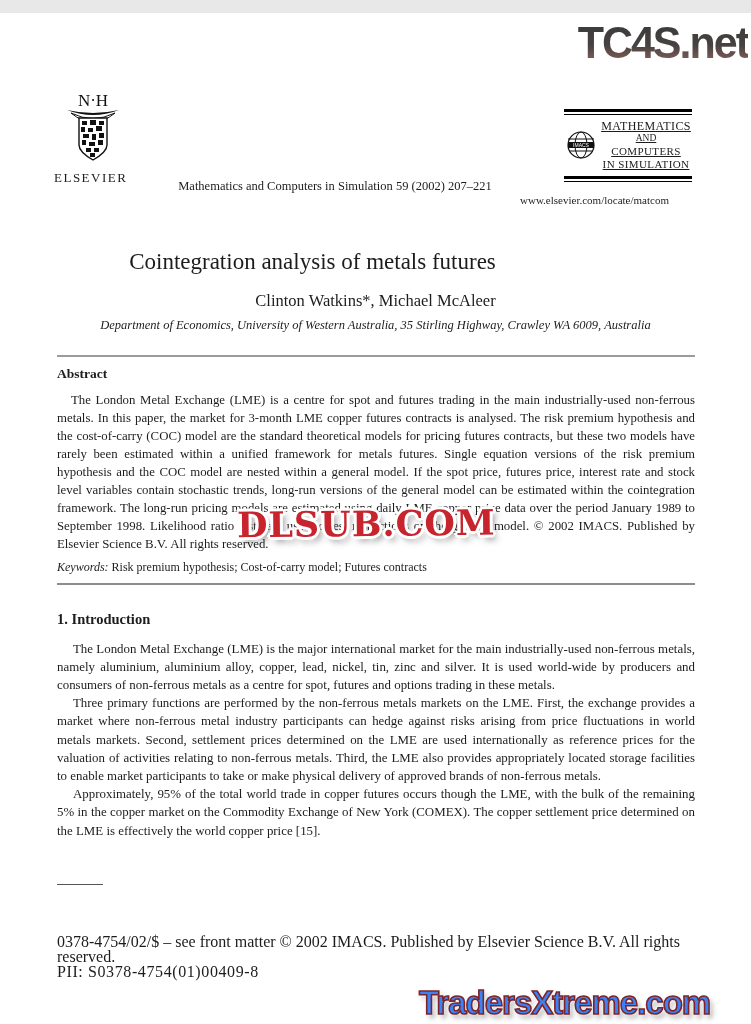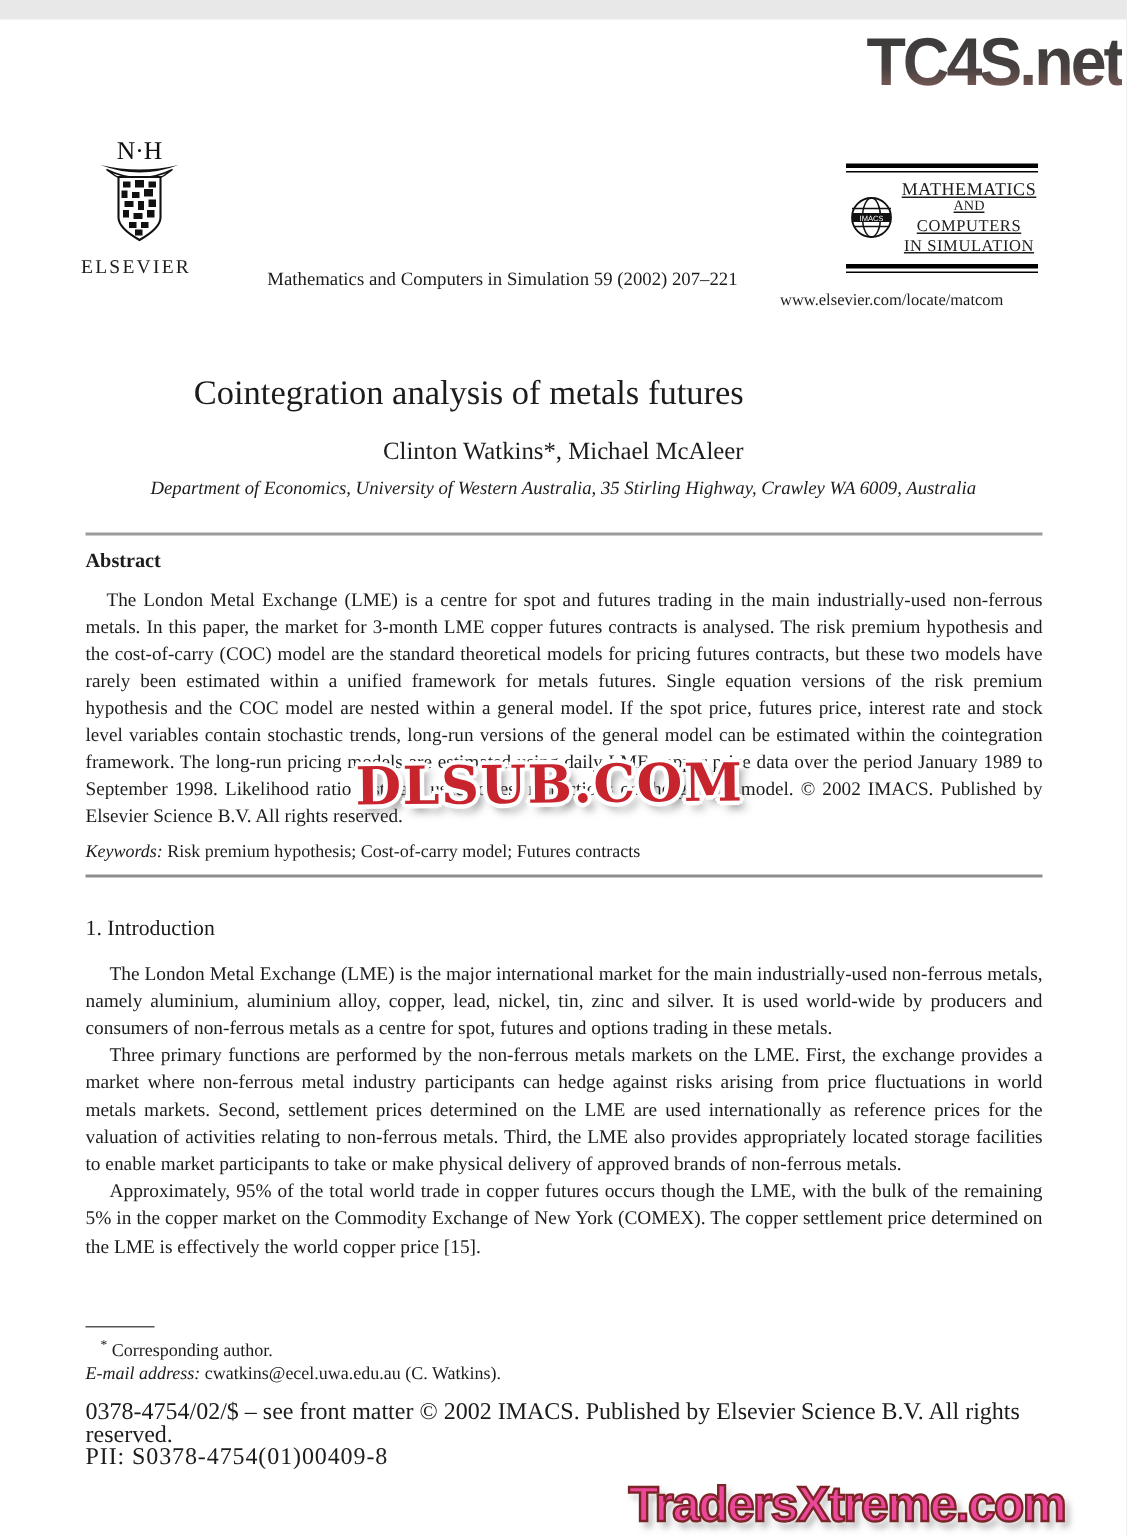--- a/index.html
+++ b/index.html
@@ -32,21 +32,21 @@
     text-shadow:
       -3px 0 0 #fff,3px 0 0 #fff,0 -3px 0 #fff,0 3px 0 #fff,
       -2px -2px 0 #fff,2px -2px 0 #fff,-2px 2px 0 #fff,2px 2px 0 #fff,
       4px 5px 6px rgba(60,60,60,.55);
     z-index:30;
   }
   .wm-traders{
     position:absolute;top:971px;left:419px;
     font-family:"Liberation Sans", sans-serif;
     font-weight:bold;font-size:33px;letter-spacing:-1px;
-    color:#ec4899;
+    color:#3b82f6;
     -webkit-text-stroke:1.6px #7d2428;
     text-shadow:
       0 0 3px #ffffff,0 0 6px #ffffff,
       3px 4px 5px rgba(90,90,90,.55);
     z-index:30;
   }
   
   .elsevier{position:absolute;left:54px;top:77px;width:78px;text-align:left;}
   .elsevier svg{display:block;margin:0 auto;}
   .elsevier-name{font-size:13px;letter-spacing:1.5px;margin-top:2px;}
@@ -66,21 +66,21 @@
   .affiliation{position:absolute;left:0;top:305px;width:751px;text-align:center;font-size:12.5px;font-style:italic;}
   
   .mid{position:absolute;left:57px;top:342px;width:638px;}
   .rule{height:2px;background:#9b9b9b;border:0;margin:0;}
   .rule-thin{height:1.5px;background:#8d8d8d;border:0;margin:0;}
   .abs-head{font-weight:bold;font-size:13.5px;margin-top:9px;}
   .abs-text{margin-top:9px;font-size:12.8px;line-height:18px;text-align:justify;text-indent:14px;}
   .keywords{margin-top:7px;font-size:12px;}
   .keywords .lab{font-style:italic;}
   .mid .rule-thin{margin-top:8px;}
-  .intro-head{font-weight:normal;font-size:14.5px;margin-top:26px;}
+  .intro-head{font-weight:bold;font-size:14.5px;margin-top:26px;}
   .body-par{margin:12px 0 0 0;font-size:12.9px;line-height:18.2px;text-align:justify;text-indent:16px;}
   .body-par.first{margin-top:12px;}
   .body-par + .body-par{margin-top:0;}
   
   .fn-rule{position:absolute;left:57px;top:871px;width:46px;height:1px;background:#555;}
   .footnote{position:absolute;left:57px;top:876px;width:560px;font-size:12px;line-height:14.8px;background:#fff;}
   .footnote .marker{vertical-align:super;font-size:9px;}
   .footnote .ital{font-style:italic;}
   .fn-l1{text-indent:10px;}
   .imprint{position:absolute;left:57px;top:921px;width:638px;font-size:16px;line-height:15px;}
@@ -158,28 +158,20 @@
       <span>Risk premium hypothesis; Cost-of-carry model; Futures contracts</span>
     </div>
     <div class="rule-thin"></div>
     <div class="intro-head">1. Introduction</div>
     <p class="body-par first">The London Metal Exchange (LME) is the major international market for the main industrially-used non-ferrous metals, namely aluminium, aluminium alloy, copper, lead, nickel, tin, zinc and silver. It is used world-wide by producers and consumers of non-ferrous metals as a centre for spot, futures and options trading in these metals.</p>
     <p class="body-par">Three primary functions are performed by the non-ferrous metals markets on the LME. First, the exchange provides a market where non-ferrous metal industry participants can hedge against risks arising from price fluctuations in world metals markets. Second, settlement prices determined on the LME are used internationally as reference prices for the valuation of activities relating to non-ferrous metals. Third, the LME also provides appropriately located storage facilities to enable market participants to take or make physical delivery of approved brands of non-ferrous metals.</p>
     <p class="body-par">Approximately, 95% of the total world trade in copper futures occurs though the LME, with the bulk of the remaining 5% in the copper market on the Commodity Exchange of New York (COMEX). The copper settlement price determined on the LME is effectively the world copper price [15].</p>
   </div>
 
   <div class="fn-rule"></div>
-  <div class="footnote">
-    <div class="fn-l1">
-      <span class="marker">*</span><span> Corresponding author.</span>
-    </div>
-    <div>
-      <span class="ital">E-mail address:</span><span> cwatkins@ecel.uwa.edu.au (C. Watkins).</span>
-    </div>
-  </div>
 
   <div class="imprint">
     <div>0378-4754/02/$ – see front matter © 2002 IMACS. Published by Elsevier Science B.V. All rights reserved.</div>
     <div class="pii">PII: S0378-4754(01)00409-8</div>
   </div>
 
   <div class="wm-dlsub">DLSUB.COM</div>
   <div class="wm-traders">TradersXtreme.com</div>
 
 </div>

